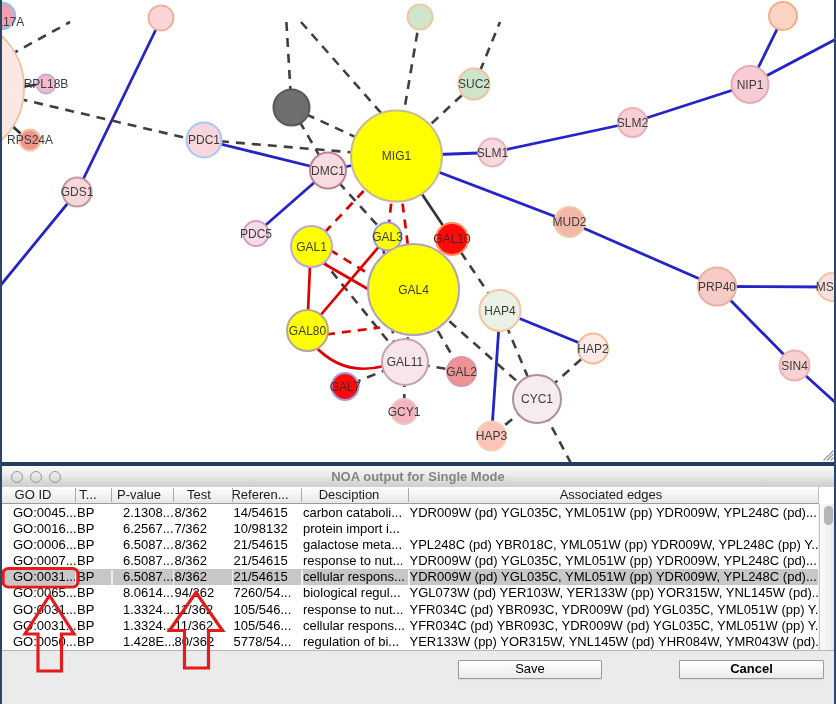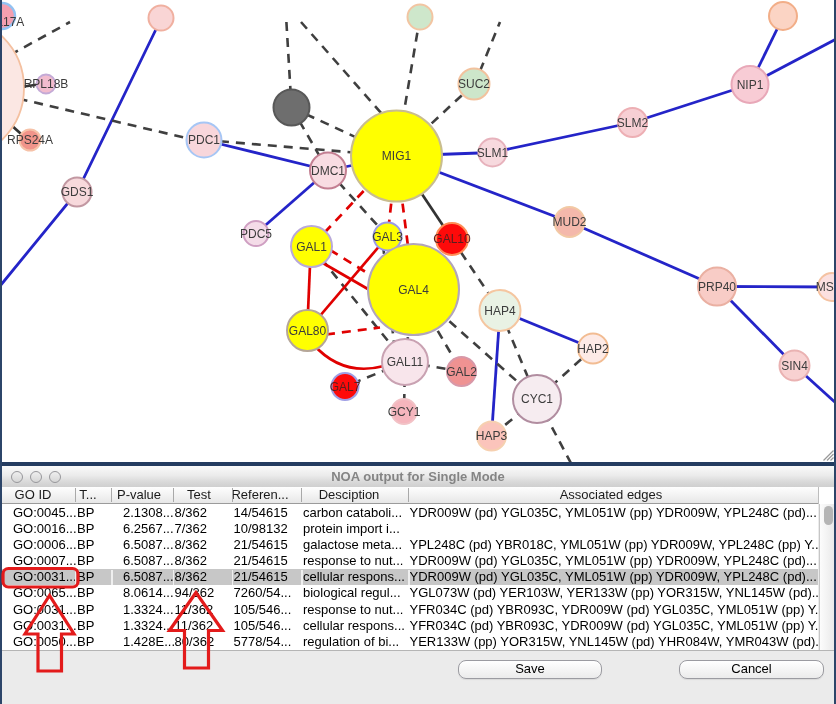--- a/index.html
+++ b/index.html
@@ -33,23 +33,23 @@
   .row span{position:absolute;top:1.5px;line-height:14px;}
   .c0{left:11px;} .c1{left:75px;} .c2{left:121px;} .c3{left:172.5px;} .c4{left:231.5px;} .c5{left:301px;} .c6{left:407.5px;}
   .sel{background:#c7c7c7;}
   .wsep{top:0;width:1.5px;height:16.2px;background:#efefef;position:absolute;}
   #tline{left:2px;top:184.5px;width:832px;height:1px;background:#b5b5b5;}
   
   #sbcorner{left:818px;top:21.5px;width:16.5px;height:17px;background:#fff;border-left:1px solid #bdbdbd;}
   #sbtrack{left:818.5px;top:38.5px;width:16px;height:146px;background:linear-gradient(90deg,#fcfcfc,#e7e7e7);border-left:1px solid #c6c6c6;}
   #sbthumb{left:4px;top:2px;width:9px;height:19px;border-radius:4.5px;background:#b5b5b5;}
   
-  .btn{top:194.5px;height:16.5px;background:linear-gradient(180deg,#ffffff,#ebebeb);border:1px solid #9b9ba1;border-radius:8px;font-size:13px;text-align:center;line-height:16px;color:#000;box-shadow:0 1px 1px rgba(0,0,0,0.08);}
+  .btn{top:194.5px;height:16.5px;background:linear-gradient(180deg,#ffffff,#ebebeb);border:1px solid #9b9ba1;border-radius:1px;font-size:13px;text-align:center;line-height:16px;color:#000;box-shadow:0 1px 1px rgba(0,0,0,0.08);}
   #bsave{left:458px;width:142px;}
-  #bcancel{left:679px;width:143px;}
+  #bcancel{left:679px;width:143px;font-weight:bold;}
   #anno{left:0;top:0;width:836px;height:704px;z-index:20;pointer-events:none;}
 </style>
 </head>
 <body>
 <div id="page">
 
   <svg id="net" class="abs" style="left:0;top:0;z-index:1" width="836" height="462" viewBox="0 0 836 462">
     <rect x="0" y="0" width="836" height="462" fill="#ffffff"></rect>
 
     <g stroke="#2424c8" stroke-width="2.8" fill="none">

